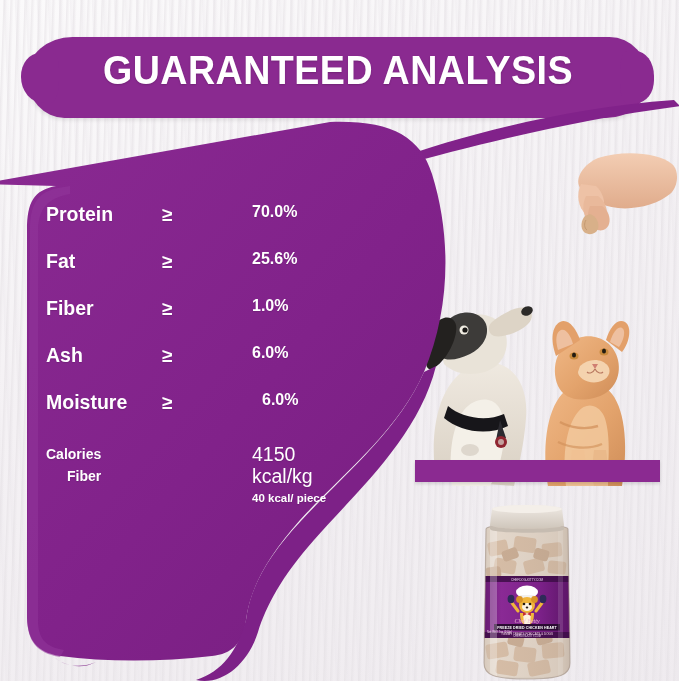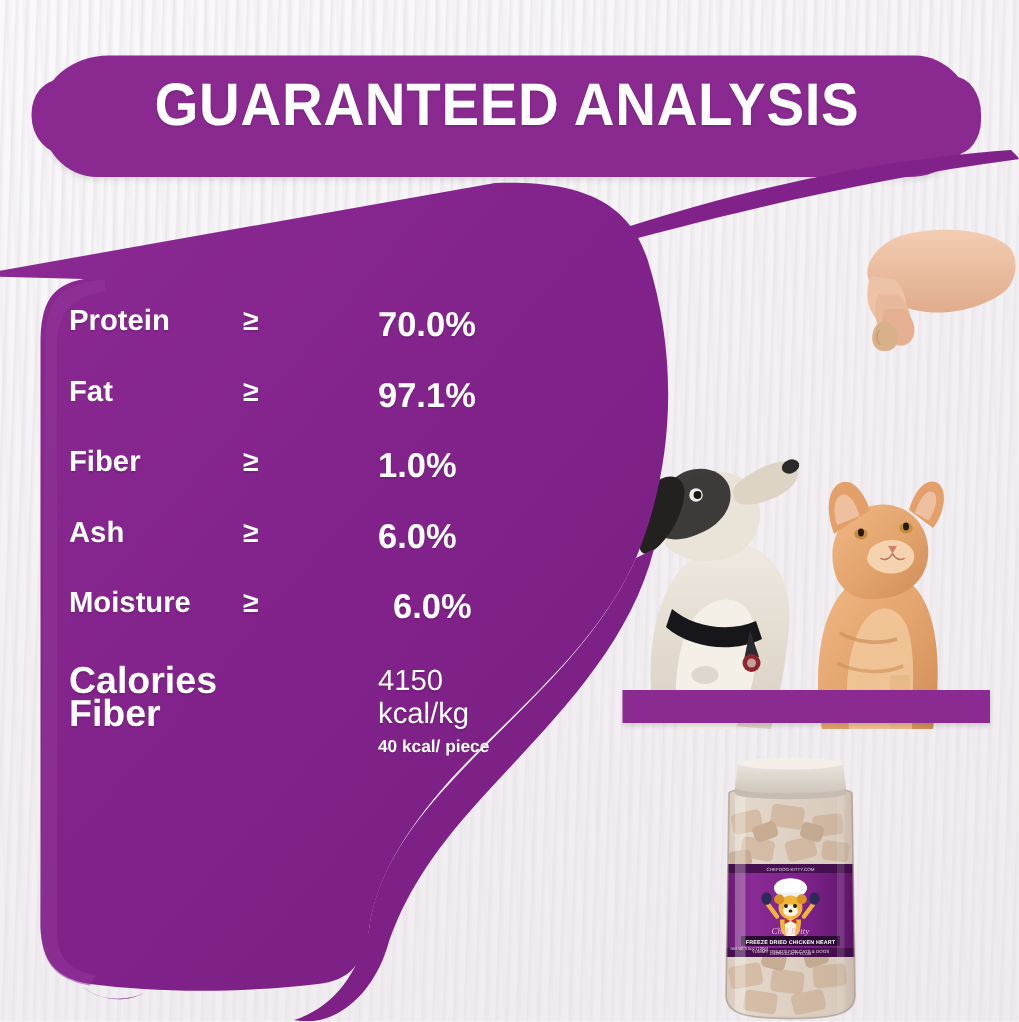--- a/index.html
+++ b/index.html
@@ -131,42 +131,43 @@
     left: 116px;
     top: 1px;
     font-size: 19px;
     font-weight: bold;
     text-shadow: 0 1px 1px rgba(0,0,0,0.13);
   }
   .nrow .n-value {
     position: absolute;
     left: 206px;
     top: 0;
-    font-size: 23px;
+    font-size: 16px;
     font-weight: bold;
     white-space: nowrap;
     text-shadow: 0 1px 1px rgba(0,0,0,0.13);
   }
   .nrow.indent-value .n-value { left: 216px; }
 
   
   #calories-row {
     position: relative;
     margin-top: 5px;
     color: #ffffff;
     height: 90px;
   }
   #calories-label {
     position: absolute;
     left: 0;
     top: 0;
-    font-size: 25px;
+    font-size: 14px;
     font-weight: bold;
     line-height: 22px;
     text-shadow: 0 1px 1px rgba(0,0,0,0.13);
+    text-align: right;
   }
   #calories-value {
     position: absolute;
     left: 206px;
     top: 0;
     font-size: 19.5px;
     font-weight: normal;
     line-height: 22px;
     white-space: nowrap;
     text-shadow: 0 1px 1px rgba(0,0,0,0.13);
@@ -273,21 +274,21 @@
 
     <div class="nrow">
       <span class="n-label">Protein</span>
       <span class="n-op">≥</span>
       <span class="n-value">70.0%</span>
     </div>
 
     <div class="nrow">
       <span class="n-label">Fat</span>
       <span class="n-op">≥</span>
-      <span class="n-value">97.1%</span>
+      <span class="n-value">25.6%</span>
     </div>
 
     <div class="nrow">
       <span class="n-label">Fiber</span>
       <span class="n-op">≥</span>
       <span class="n-value">1.0%</span>
     </div>
 
     <div class="nrow">
       <span class="n-label">Ash</span>

